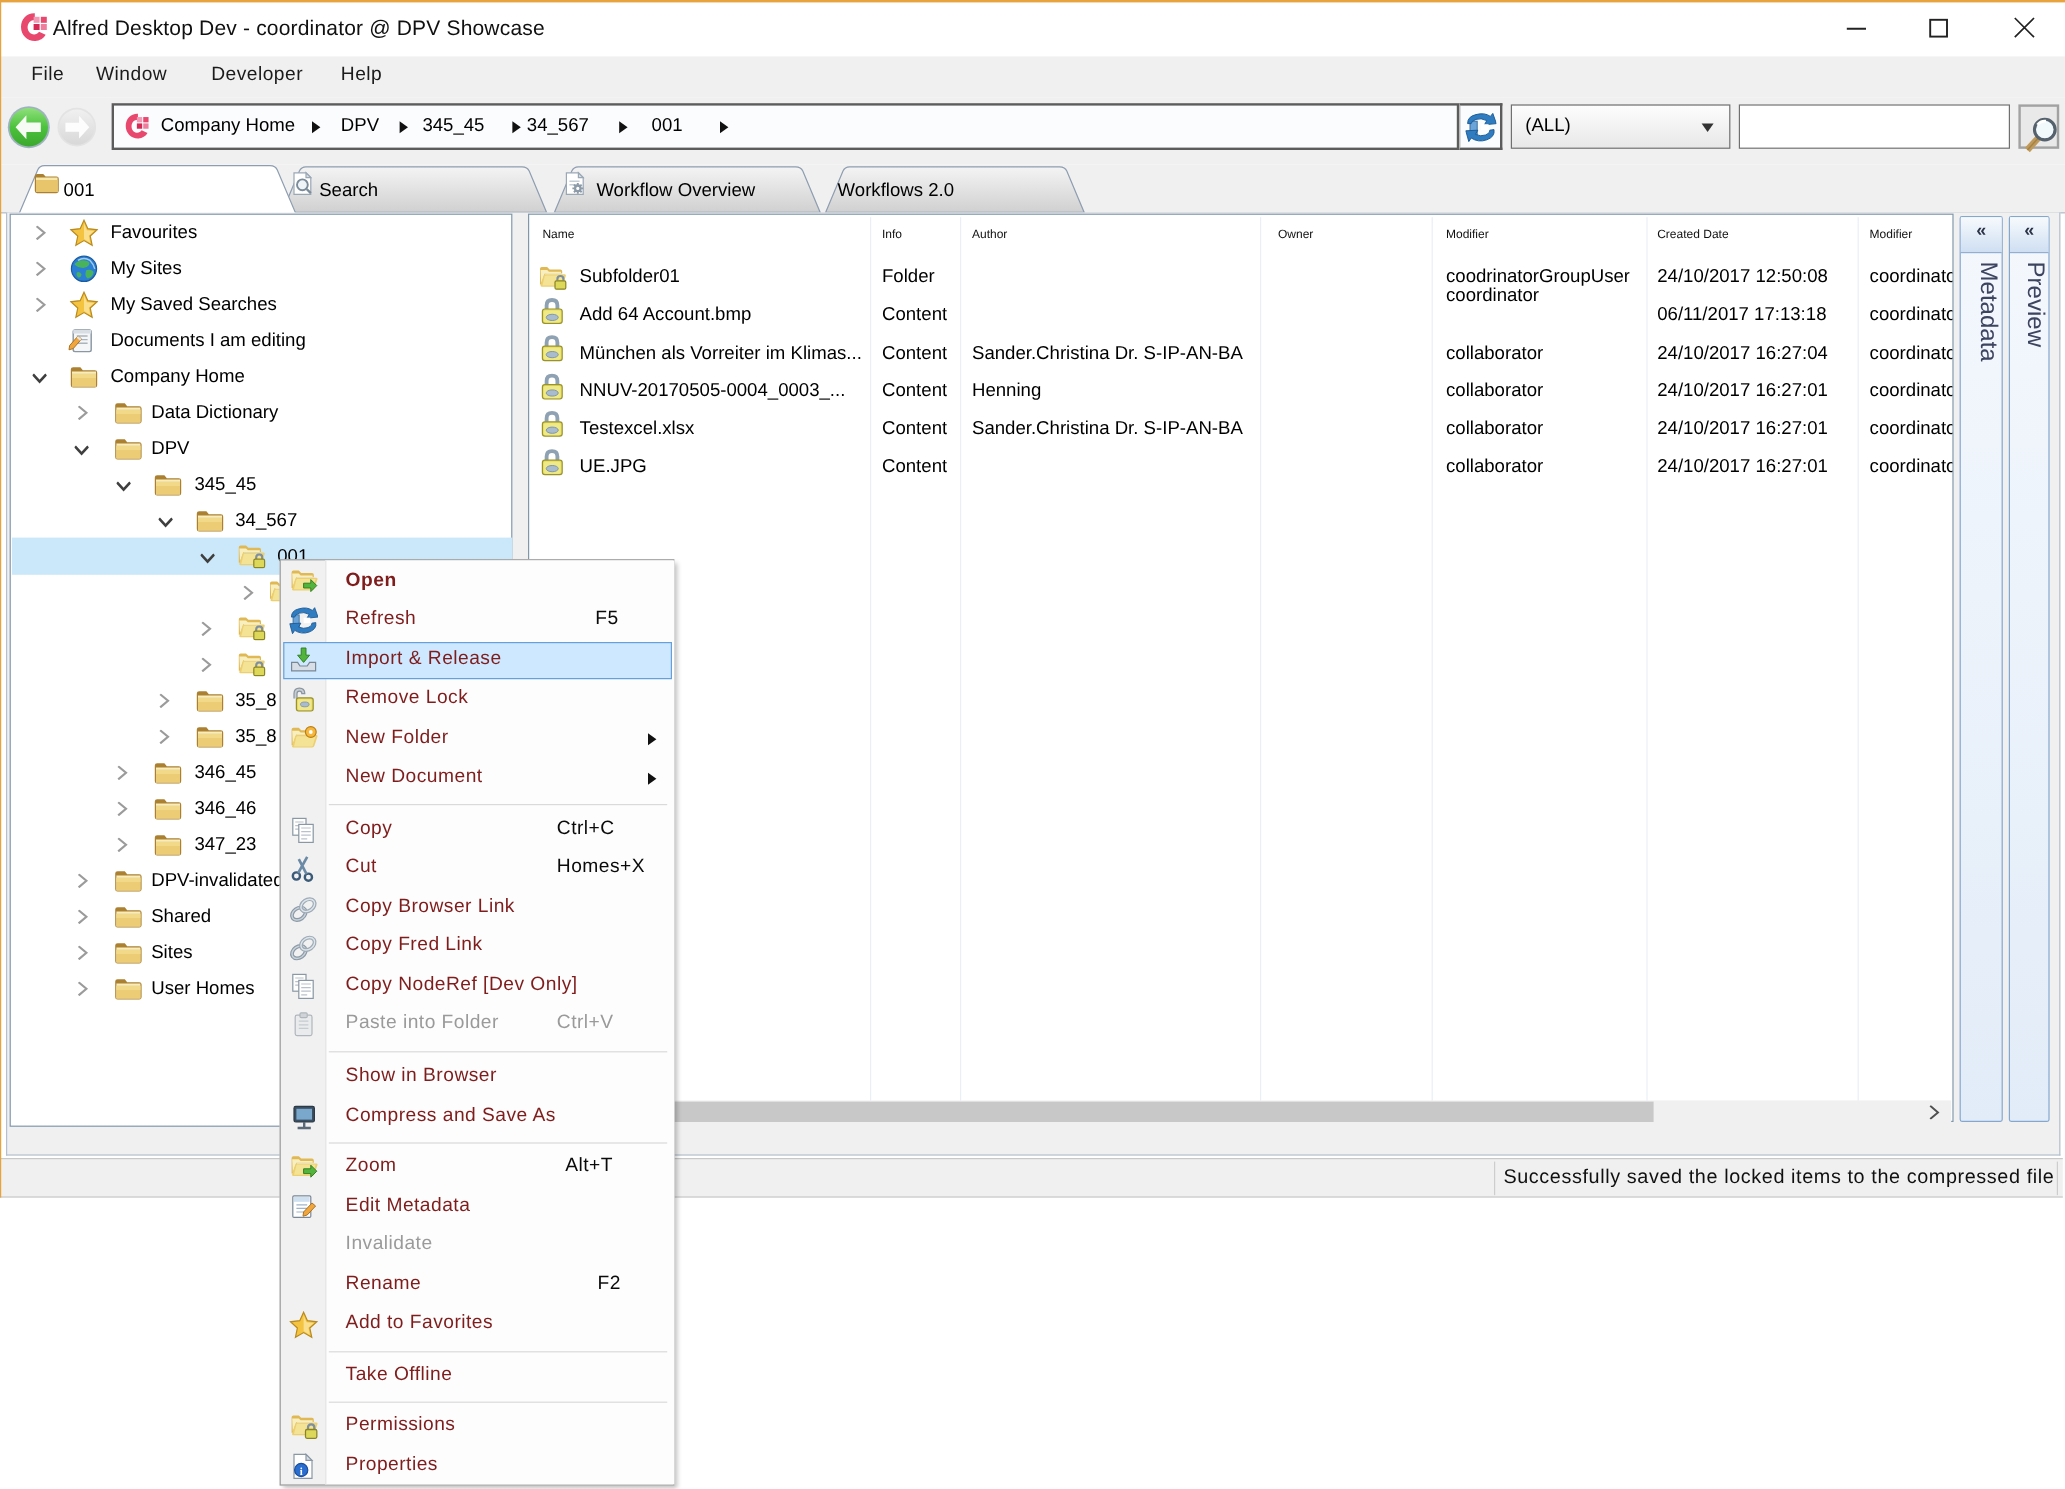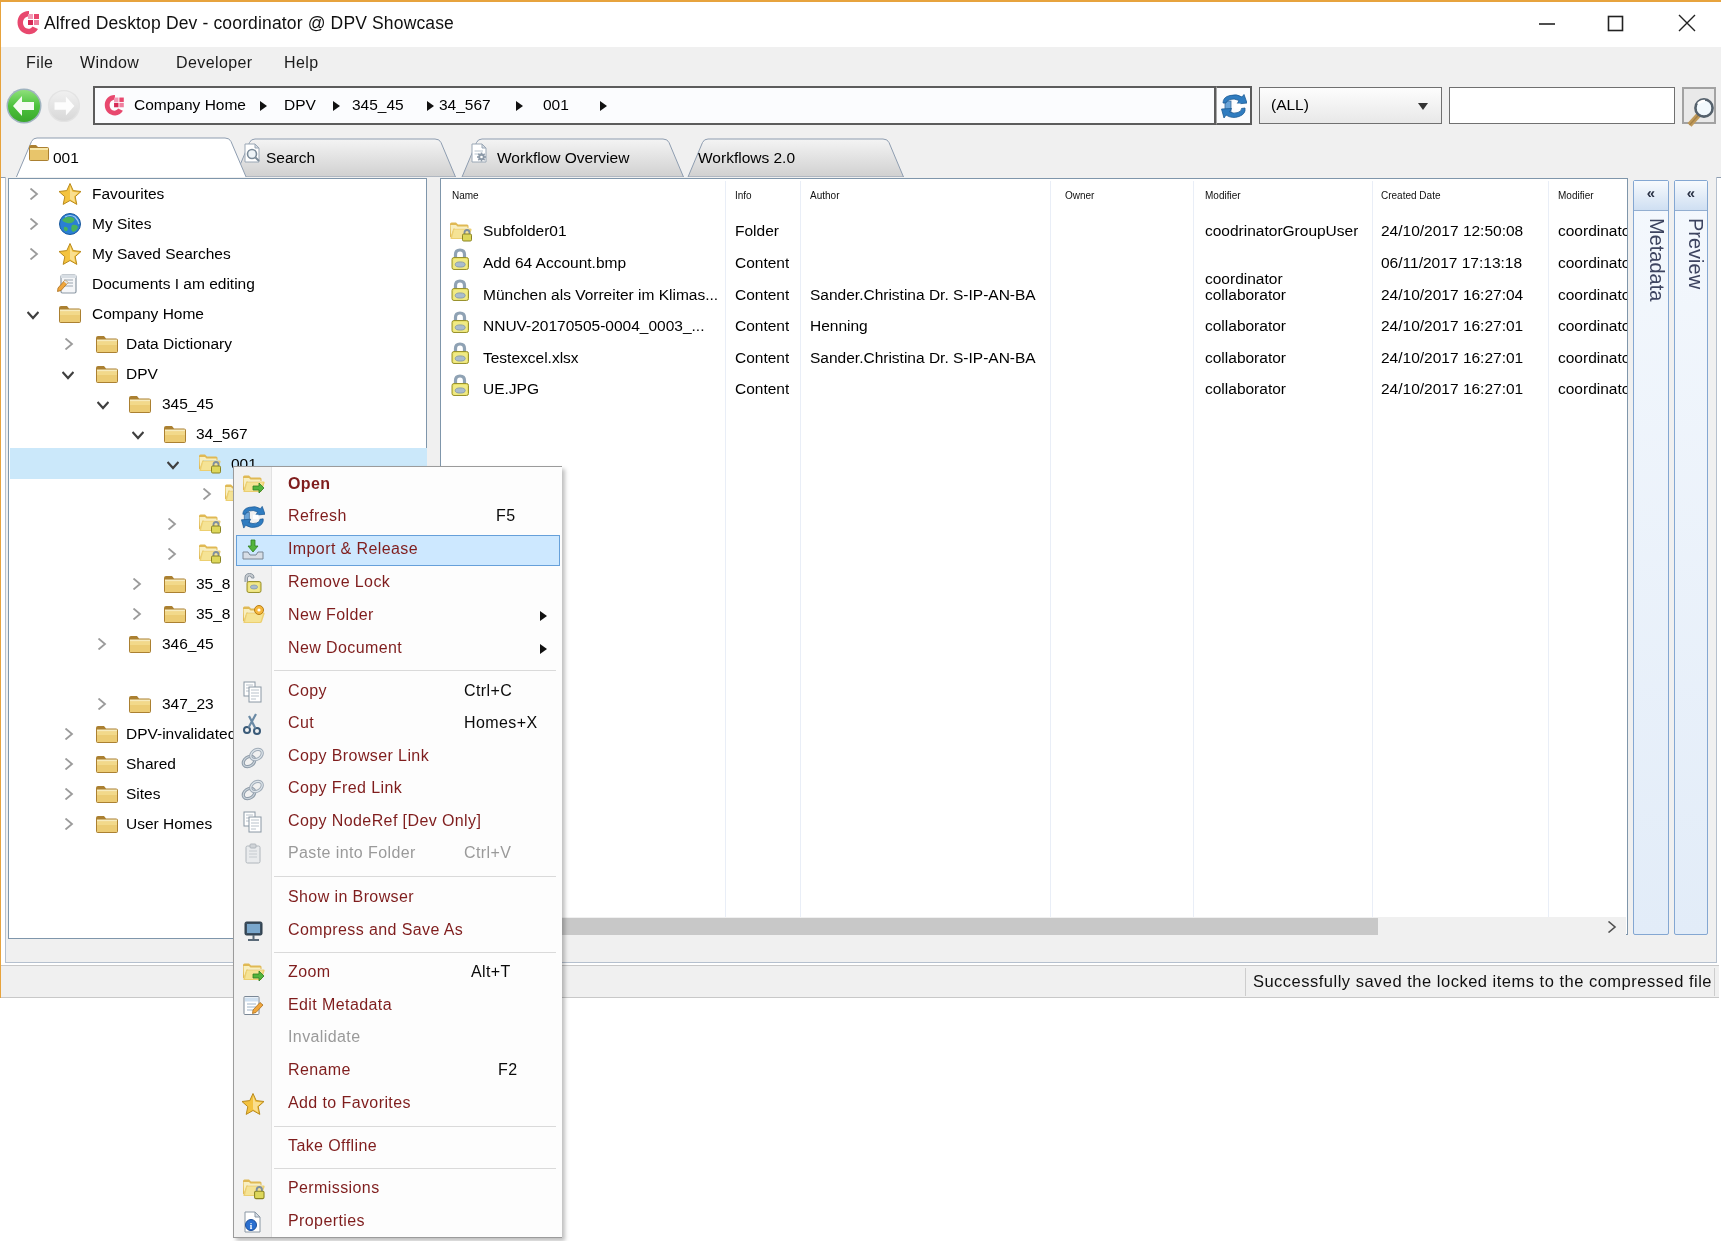--- a/index.html
+++ b/index.html
@@ -410,20 +410,29 @@
         </div>
     <div class="trow" style="top:450px">
           <svg class="abs" style="left:97px;top:9px" width="10" height="12">
             <use href="#i-chevR"></use>
           </svg>
           <svg class="abs" style="left:128px;top:4px" width="24" height="23">
             <use href="#i-folder"></use>
           </svg>
           <span class="abs" style="left:162px">346_45</span>
         </div>
+    <div class="trow" style="top:480px">
+          <svg class="abs" style="left:97px;top:9px" width="10" height="12">
+            <use href="#i-chevR"></use>
+          </svg>
+          <svg class="abs" style="left:128px;top:4px" width="24" height="23">
+            <use href="#i-folder"></use>
+          </svg>
+          <span class="abs" style="left:162px">346_46</span>
+        </div>
     <div class="trow" style="top:510px">
           <svg class="abs" style="left:97px;top:9px" width="10" height="12">
             <use href="#i-chevR"></use>
           </svg>
           <svg class="abs" style="left:128px;top:4px" width="24" height="23">
             <use href="#i-folder"></use>
           </svg>
           <span class="abs" style="left:162px">347_23</span>
         </div>
     <div class="trow" style="top:540px">
@@ -488,21 +497,21 @@
     <span class="cell" style="left:294px;top:36px">Folder</span>
     <span class="cell" style="left:764px;top:36px">coodrinatorGroupUser</span>
     <span class="cell" style="left:940px;top:36px">24/10/2017 12:50:08</span>
     <span class="cell" style="left:1117px;top:36px;width:69px">coordinato</span>
 
     <svg class="abs" style="left:8px;top:69px" width="23" height="24" viewBox="0 0 23 24">
           <use href="#i-lock"></use>
         </svg>
     <span class="cell" style="left:42px;top:68px">Add 64 Account.bmp</span>
     <span class="cell" style="left:294px;top:68px">Content</span>
-    <span class="cell" style="left:764px;top:84px">coordinator</span>
+    <span class="cell" style="left:764px;top:52px">coordinator</span>
     <span class="cell" style="left:940px;top:68px">06/11/2017 17:13:18</span>
     <span class="cell" style="left:1117px;top:68px;width:69px">coordinato</span>
 
     <svg class="abs" style="left:8px;top:100px" width="23" height="24" viewBox="0 0 23 24">
           <use href="#i-lock"></use>
         </svg>
     <span class="cell" style="left:42px;top:99.5px">München als Vorreiter im Klimas...</span>
     <span class="cell" style="left:294px;top:99.5px">Content</span>
     <span class="cell" style="left:369px;top:99.5px">Sander.Christina Dr. S-IP-AN-BA</span>
     <span class="cell" style="left:764px;top:99.5px">collaborator</span>

